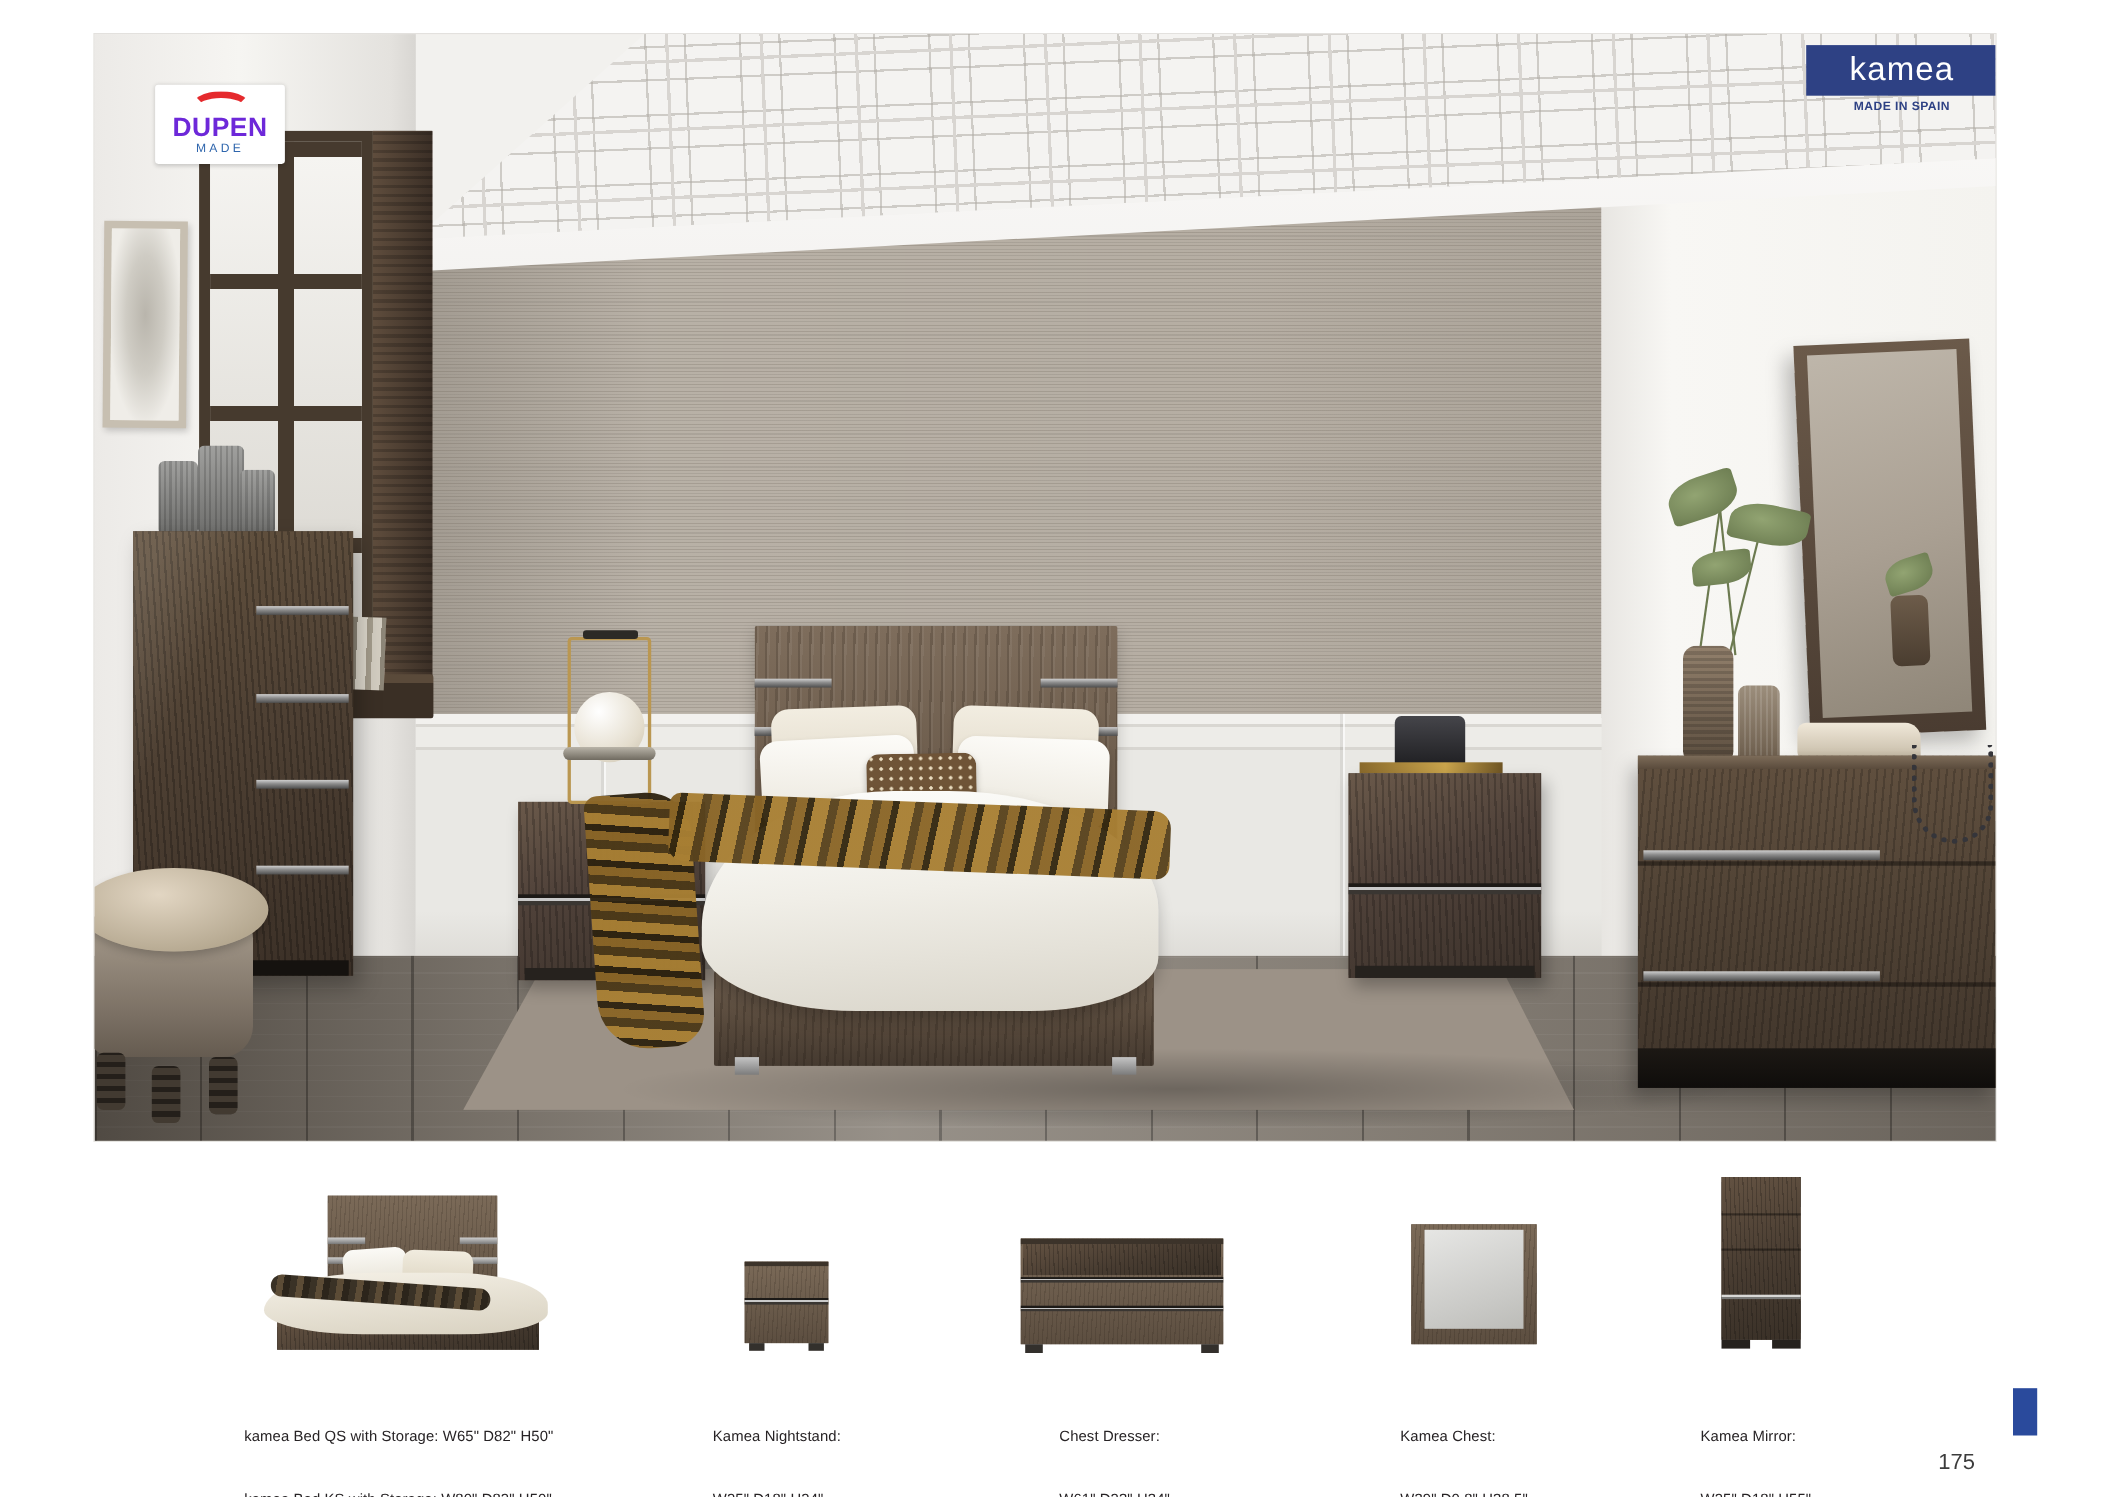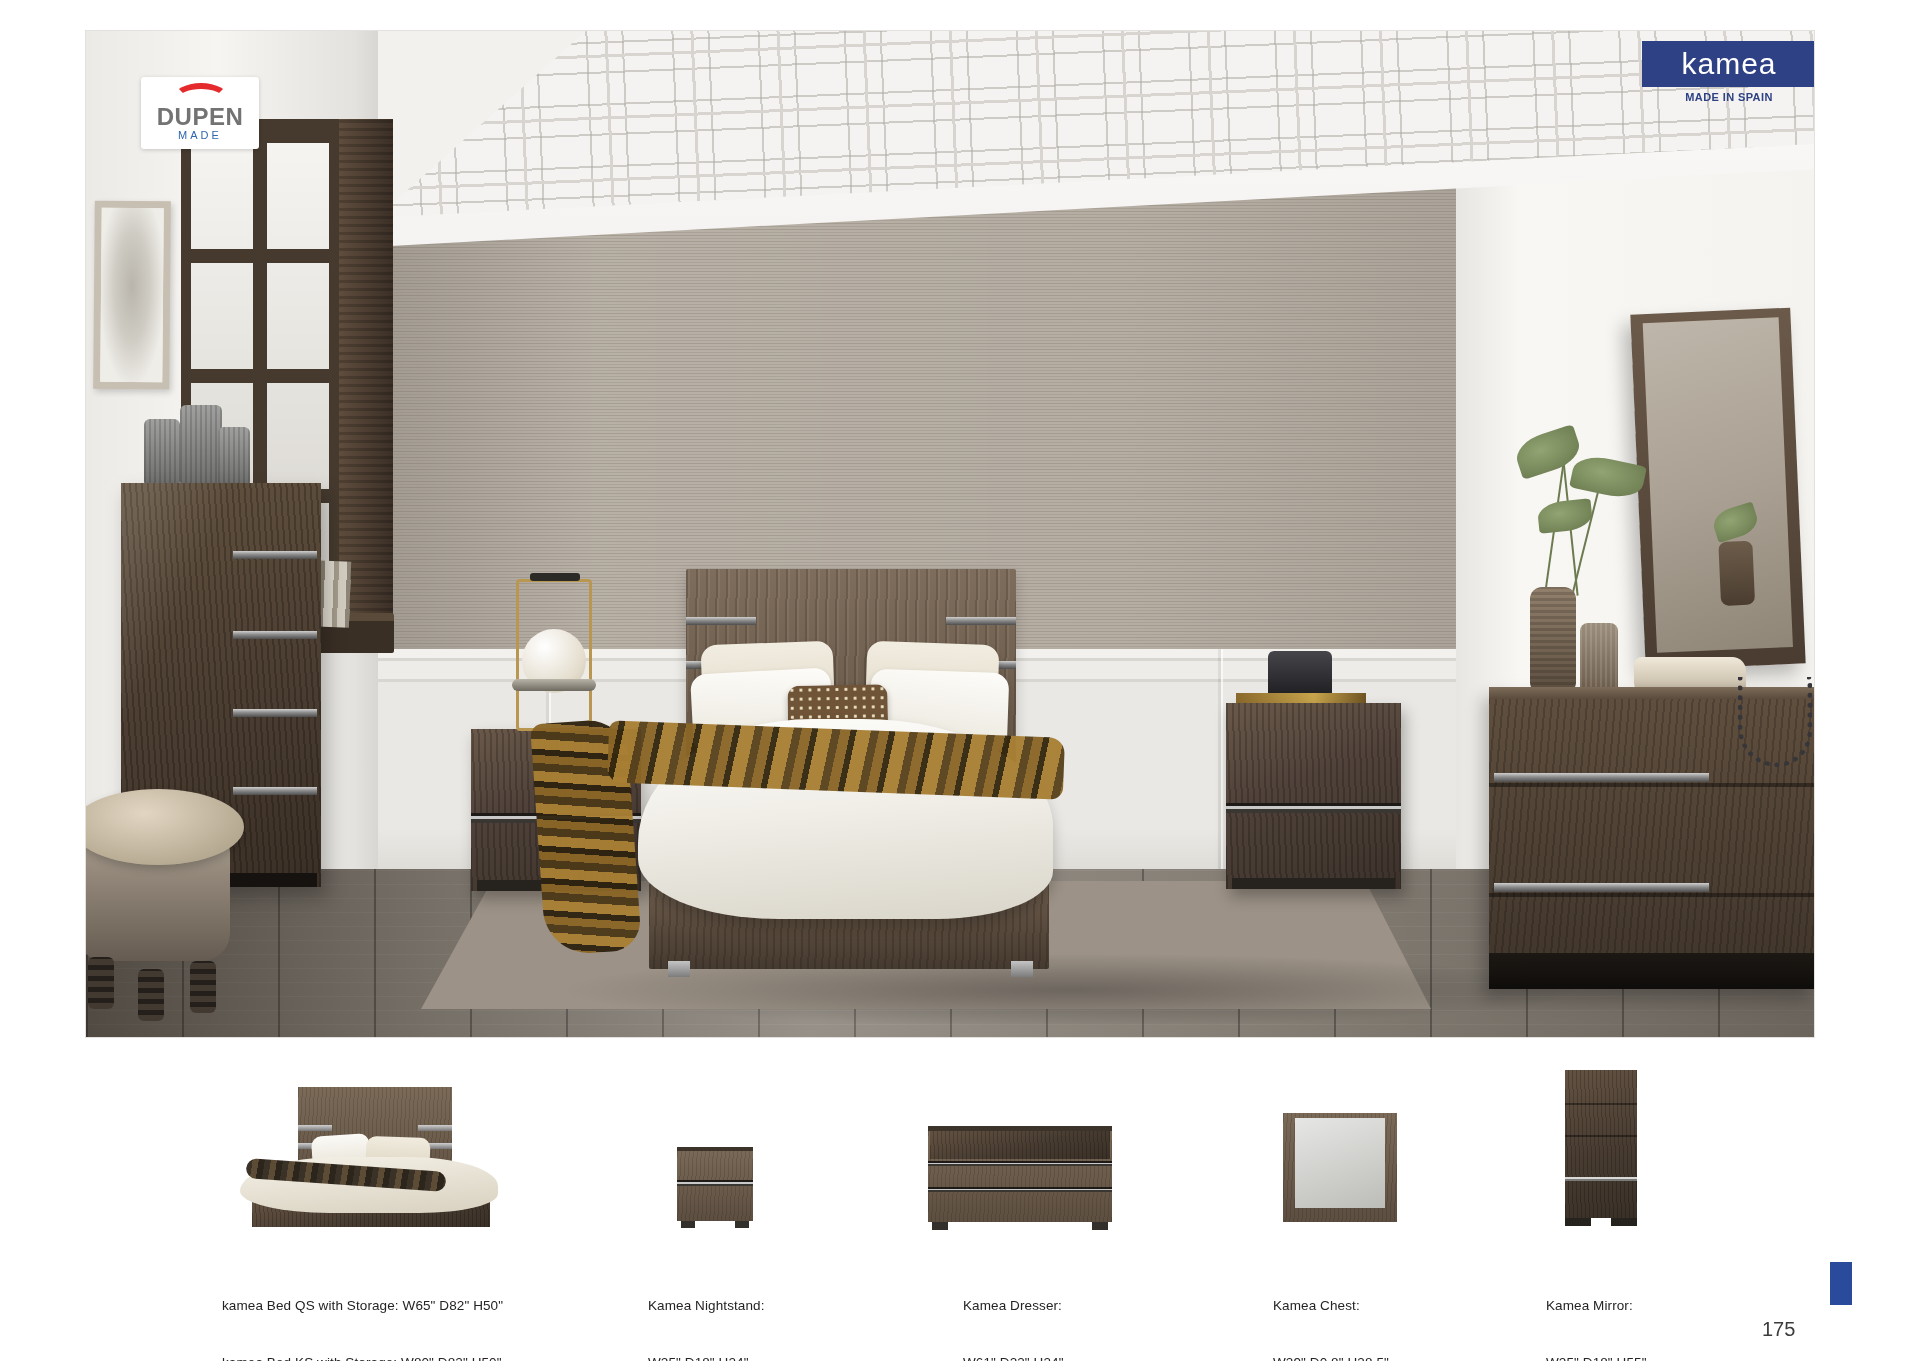--- a/index.html
+++ b/index.html
@@ -114,21 +114,21 @@
   .mirror{left:1552px;top:280px;width:160px;height:356px;transform:rotate(-2.5deg);background:linear-gradient(180deg,#6b5a4a,#4a3c31);box-shadow:-8px 10px 18px rgba(0,0,0,.25);}
   .mirror-face{position:absolute;left:12px;top:9px;right:12px;bottom:17px;background:linear-gradient(165deg,#beb6aa 0%,#aaa093 52%,#8f8678 100%);}
   .leaf{border-radius:50% 10% 50% 10%;background:radial-gradient(ellipse at 40% 40%,#92a472,#66764c);}
   .stem{width:2px;background:#6c7a50;}
   .vase-brown-a{left:1444px;top:556px;width:46px;height:104px;border-radius:12px 12px 8px 8px;background-image:repeating-linear-gradient(0deg,rgba(0,0,0,.15) 0 3px,transparent 3px 6px),linear-gradient(180deg,#92806c,#5e5041);}
   .vase-brown-b{left:1494px;top:592px;width:38px;height:70px;border-radius:8px 8px 6px 6px;background-image:repeating-linear-gradient(90deg,rgba(255,255,255,.12) 0 2px,transparent 2px 5px),linear-gradient(180deg,#9c8e7c,#6b5c4b);}
 
   
   .dupen{left:55px;top:46px;width:118px;height:72px;background:#ffffff;border-radius:3px;box-shadow:0 1px 4px rgba(0,0,0,.18);text-align:center;}
   .dupen-arc{position:absolute;left:32px;top:6px;width:56px;height:30px;border:6px solid transparent;border-top:6px solid #e52a2d;border-radius:50%;box-sizing:border-box;}
-  .dupen-name{position:absolute;left:0;right:0;top:26px;font-size:24px;font-weight:bold;color:#737373;letter-spacing:.5px;}
+  .dupen-name{position:absolute;left:0;right:0;top:26px;font-size:24px;font-weight:bold;color:#6d28d9;letter-spacing:.5px;}
   .dupen-country{position:absolute;left:0;right:0;top:52px;font-size:11px;color:#2f66ad;letter-spacing:3px;}
 
   
   .kamea-banner{left:1556px;top:10px;width:174px;height:46px;background:#2e4184;color:#ffffff;text-align:center;line-height:46px;font-size:30px;letter-spacing:1px;}
   .made-in{left:1556px;top:60px;width:174px;text-align:center;font-size:11px;font-weight:bold;color:#2e4184;letter-spacing:.4px;}
 
   
   .thumb{position:absolute;}
   .t-wood{background-image:repeating-linear-gradient(93deg,rgba(30,22,15,.16) 0 1px,transparent 1px 4px),linear-gradient(180deg,#7b6a58,#5c4e40);background-color:#6a5a4a;}
   .t-wood-dark{background-image:repeating-linear-gradient(88deg,rgba(0,0,0,.2) 0 1px,transparent 1px 4px),linear-gradient(165deg,#635242,#483c31 55%,#393027);background-color:#4a3e33;}
@@ -294,21 +294,21 @@
 
   <div class="caption" style="left:222px;top:1258px;">
     <div>kamea Bed QS with Storage: W65" D82" H50"</div>
     <div>kamea Bed KS with Storage: W80" D82" H50"</div>
   </div>
   <div class="caption" style="left:648px;top:1258px;">
     <div>Kamea Nightstand:</div>
     <div>W25" D18" H24"</div>
   </div>
   <div class="caption" style="left:963px;top:1258px;">
-    <div>Kamea Dresser:</div>
+    <div>Chest Dresser:</div>
     <div>W61" D23" H34"</div>
   </div>
   <div class="caption" style="left:1273px;top:1258px;">
     <div>Kamea Chest:</div>
     <div>W39" D0.8" H38.5"</div>
   </div>
   <div class="caption" style="left:1546px;top:1258px;">
     <div>Kamea Mirror:</div>
     <div>W25" D18" H55"</div>
   </div>

